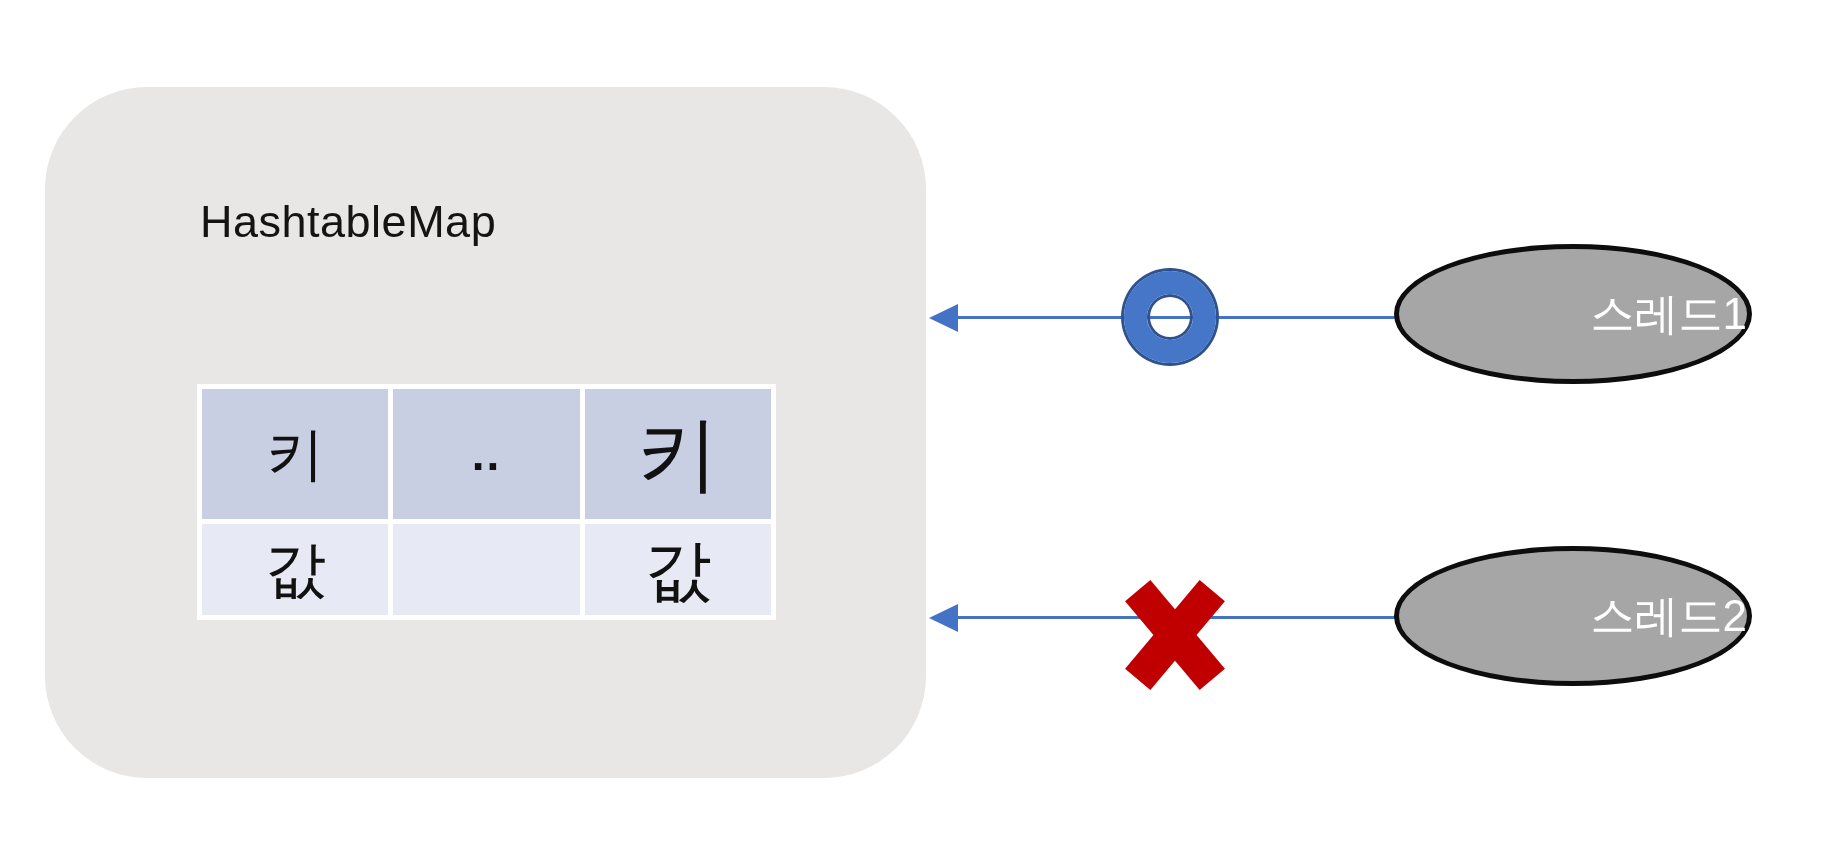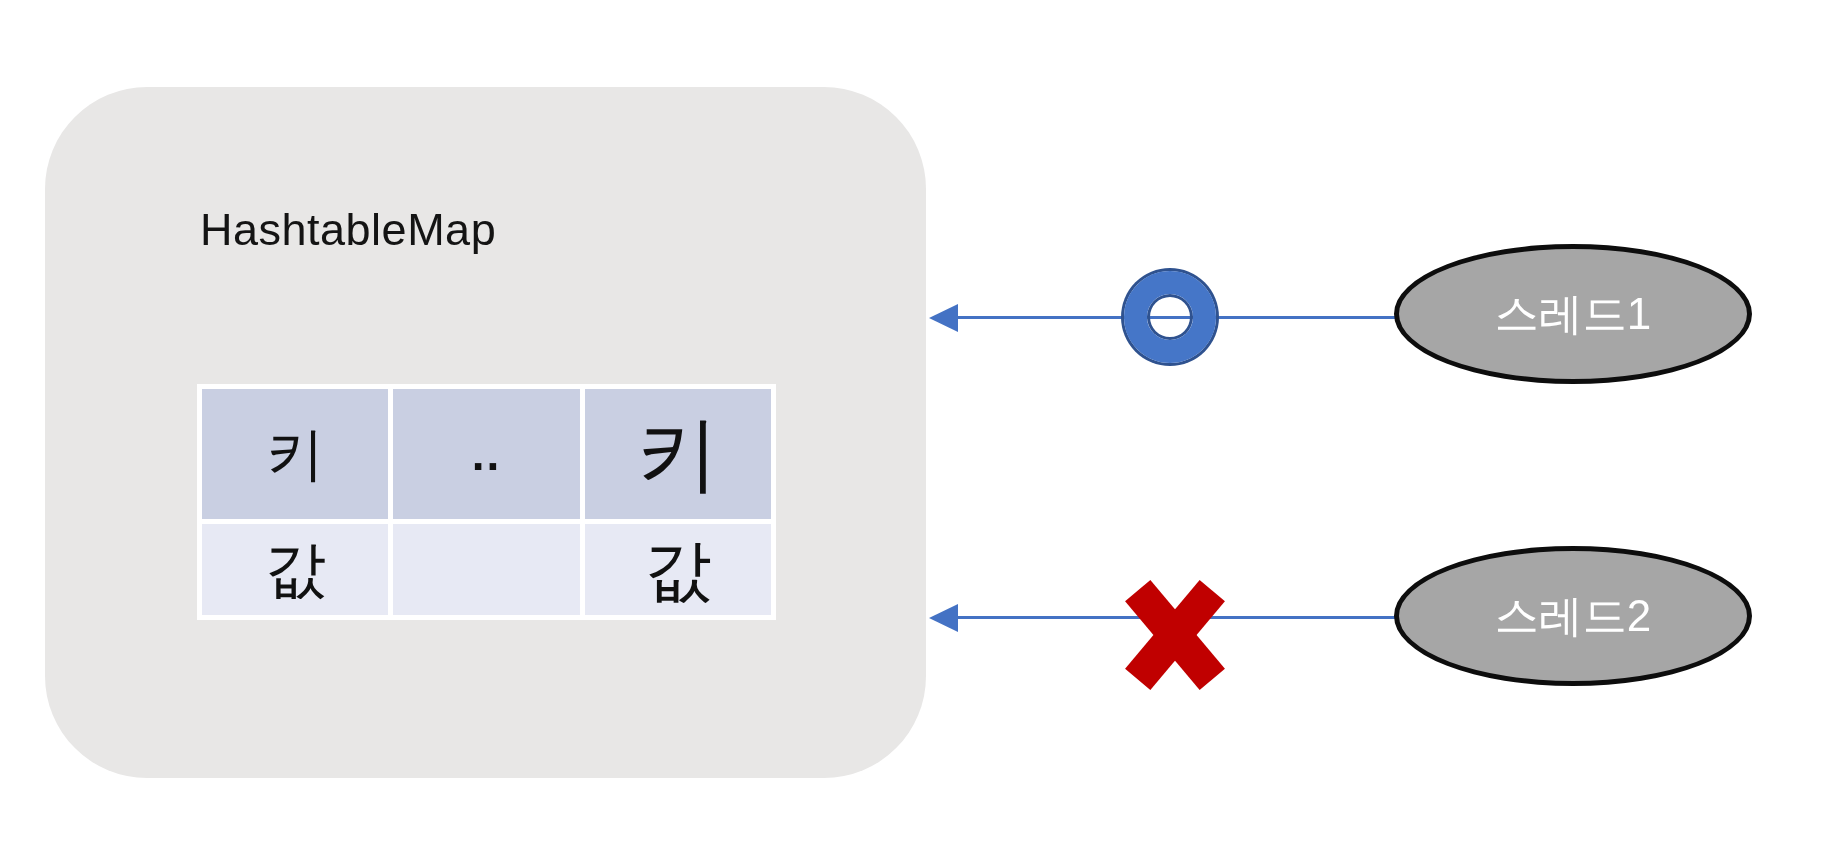--- a/index.html
+++ b/index.html
@@ -6,21 +6,21 @@
   .canvas{
     position:relative;width:1830px;height:852px;background:#ffffff;
     font-family:"Liberation Sans",sans-serif;overflow:hidden;
   }
   
   .ht-box{
     position:absolute;left:45px;top:87px;width:881px;height:691px;
     background:#e8e7e6;border-radius:102px;
   }
   .ht-title{
-    position:absolute;left:200px;top:207px;
+    position:absolute;left:200px;top:199px;
     font-size:45px;color:#141414;line-height:1;letter-spacing:.5px;
   }
   
   .kv-table{
     position:absolute;left:197px;top:384px;width:579px;height:236px;
     box-sizing:border-box;background:#ffffff;padding:5px;
     display:grid;grid-template-columns:1fr 1fr 1fr;grid-template-rows:130px 91px;gap:5px;
   }
   .cell{display:flex;align-items:center;justify-content:center;color:#111;line-height:1;}
   .cell.hdr{background:#c9cfe2;}
@@ -47,21 +47,21 @@
     border:23px solid #4576c8;border-radius:50%;
     box-shadow:0 0 0 3px #2f528f, inset 0 0 0 3px #2f528f;
     background:transparent;
   }
   
   .cross{position:absolute;left:1125px;top:579px;}
   
   .thread-node{
     position:absolute;width:358px;height:140px;box-sizing:border-box;
     background:#a6a6a6;border:5px solid #0d0d0d;border-radius:50%;
-    display:flex;align-items:center;justify-content:center;
+    display:flex;align-items:center;justify-content:flex-end;
   }
   .node-1{left:1394px;top:244px;}
   .node-2{left:1394px;top:546px;}
   .thread-label{color:#ffffff;font-size:44px;line-height:1;}
 </style>
 </head>
 <body>
 
 <div class="canvas">
 

